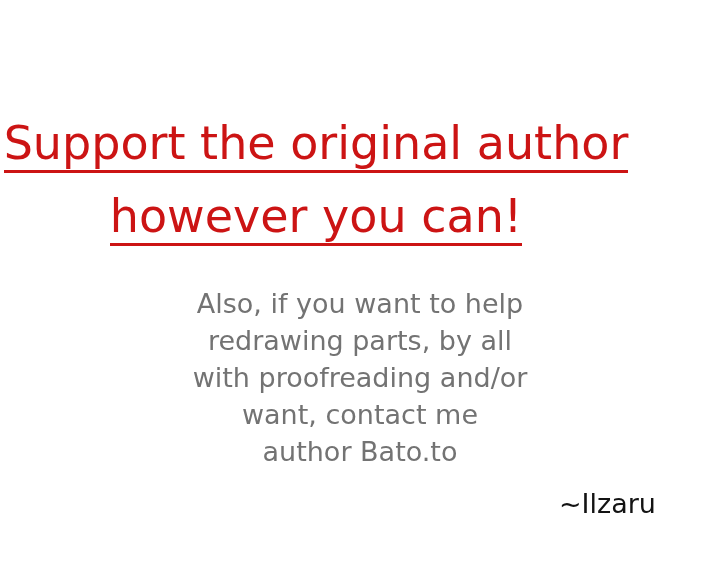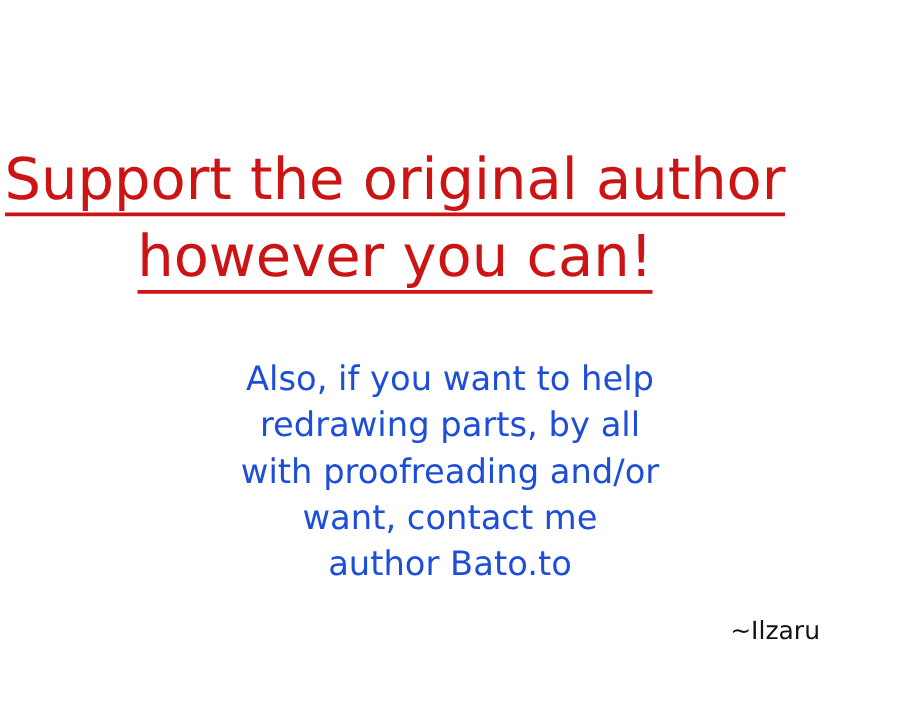--- a/index.html
+++ b/index.html
@@ -38,51 +38,51 @@
   }
   .headline .hl-line {
     display: block;
   }
   .headline .hl-text {
     display: inline-block;
     border-bottom: 3px solid #cc1414;
     padding-bottom: 2px;
   }
   .headline .hl-line.l2 {
-    margin-top: 7px;
+    margin-top: 18px;
   }
 
   
   .body-block {
     position: absolute;
     left: 0;
     top: 285px;
     width: 720px;
     text-align: center;
-    color: #1d4ed8;
+    color: #737373;
     font-size: 27px;
     line-height: 37px;
     font-weight: 400;
     white-space: nowrap;
   }
   .body-block .body-line {
     display: block;
   }
 
   
   .signature {
     position: absolute;
     left: 0;
     top: 488px;
     width: 720px;
     padding-right: 64px;
     box-sizing: border-box;
     text-align: right;
     color: #131313;
-    font-size: 20px;
+    font-size: 27px;
     line-height: 32px;
     white-space: nowrap;
   }
 </style>
 </head>
 <body>
 
 <div id="page">
 
   <div class="headline">

